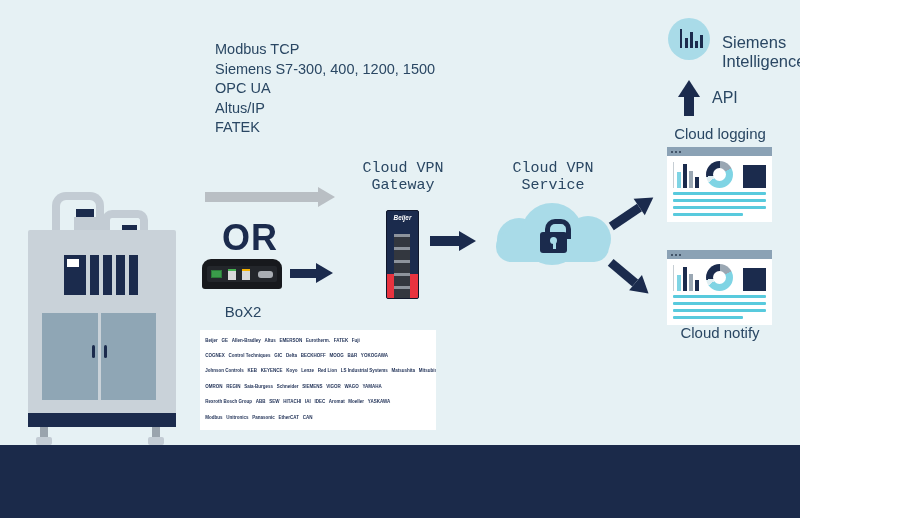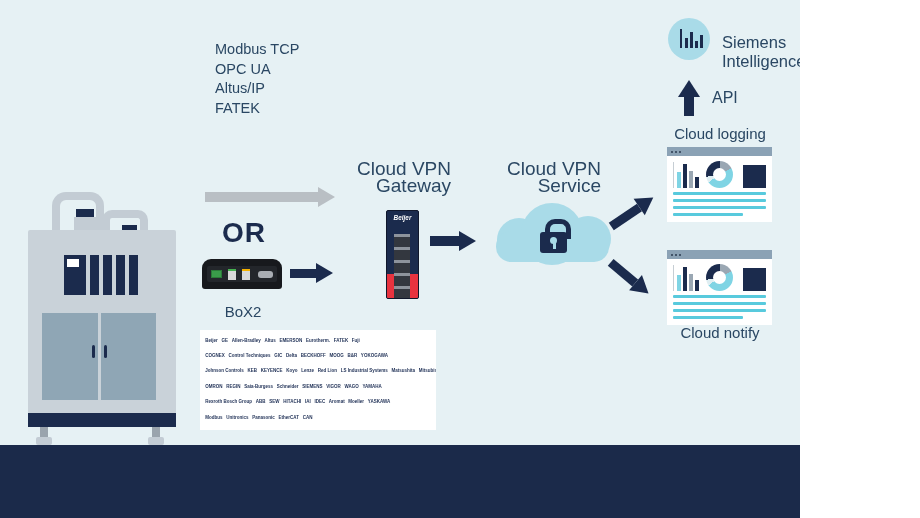--- a/index.html
+++ b/index.html
@@ -36,22 +36,22 @@
   .handle-l { left:50px; } .handle-r { left:62px; }
   .machine-base { position:absolute; left:0; top:183px; width:148px; height:14px; background:#1b2b4d; }
   .leg { position:absolute; top:197px; width:8px; height:12px; background:#9aa4ad; }
   .leg-l { left:12px; } .leg-r { left:124px; }
   .foot { position:absolute; top:207px; width:16px; height:8px; background:#c3ccd4; border-radius:2px; }
   .foot-l { left:8px; } .foot-r { left:120px; }
 
   
   .proto-list { left:215px; top:40px; width:270px; }
   .proto-line { display:block; font-size:14.5px; line-height:19.5px; color:#2a4763; white-space:nowrap; }
-  .or-label { left:222px; top:217px; font-size:28px; font-weight:800; color:#1b2b4d; letter-spacing:1px; }
-  .node-label { font-size:19px; line-height:17px; text-align:right; color:#2a4763; }
+  .or-label { left:222px; top:217px; font-size:36px; font-weight:800; color:#1b2b4d; letter-spacing:1px; }
+  .node-label { font-size:15px; line-height:17px; text-align:center; color:#2a4763;font-family:Liberation Mono, monospace; }
   .gw-label { left:355px; top:160px; width:96px; }
   .svc-label { left:505px; top:160px; width:96px; }
   .box2-label { left:205px; top:303px; width:76px; text-align:center; font-size:15px; color:#2a4763; }
   .logging-label { left:666px; top:125px; width:108px; text-align:center; font-size:15px; color:#2a4763; }
   .notify-label { left:666px; top:324px; width:108px; text-align:center; font-size:15px; color:#2a4763; }
   .api-label { left:712px; top:89px; font-size:16px; color:#2a4763; }
   .bi-label { left:722px; top:33px; font-size:16.5px; font-weight:500; color:#2a4763; }
 
   
   .h-arrow { position:absolute; display:flex; align-items:center; }
@@ -168,20 +168,21 @@
       <div class="machine-base"></div>
       <div class="leg leg-l"></div>
       <div class="leg leg-r"></div>
       <div class="foot foot-l"></div>
       <div class="foot foot-r"></div>
     </div>
   </div>
 
   <div class="abs proto-list">
       <span class="proto-line">Modbus TCP</span>
+      <span class="proto-line">Siemens S7-300, 400, 1200, 1500</span>
       <span class="proto-line">OPC UA</span>
       <span class="proto-line">Altus/IP</span>
       <span class="proto-line">FATEK</span>
     </div>
 
   <div class="h-arrow gray arr-proto">
     <div class="shaft"></div>
     <div class="head"></div>
   </div>
 

